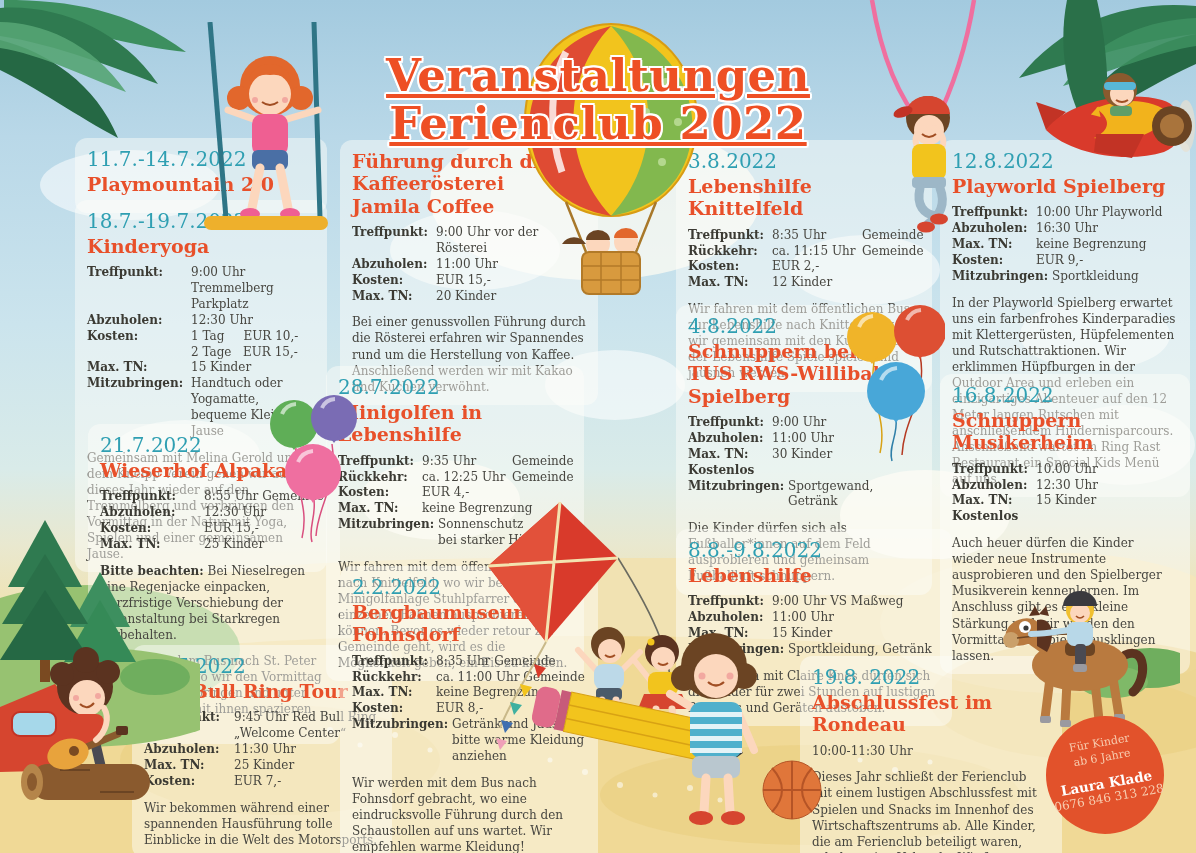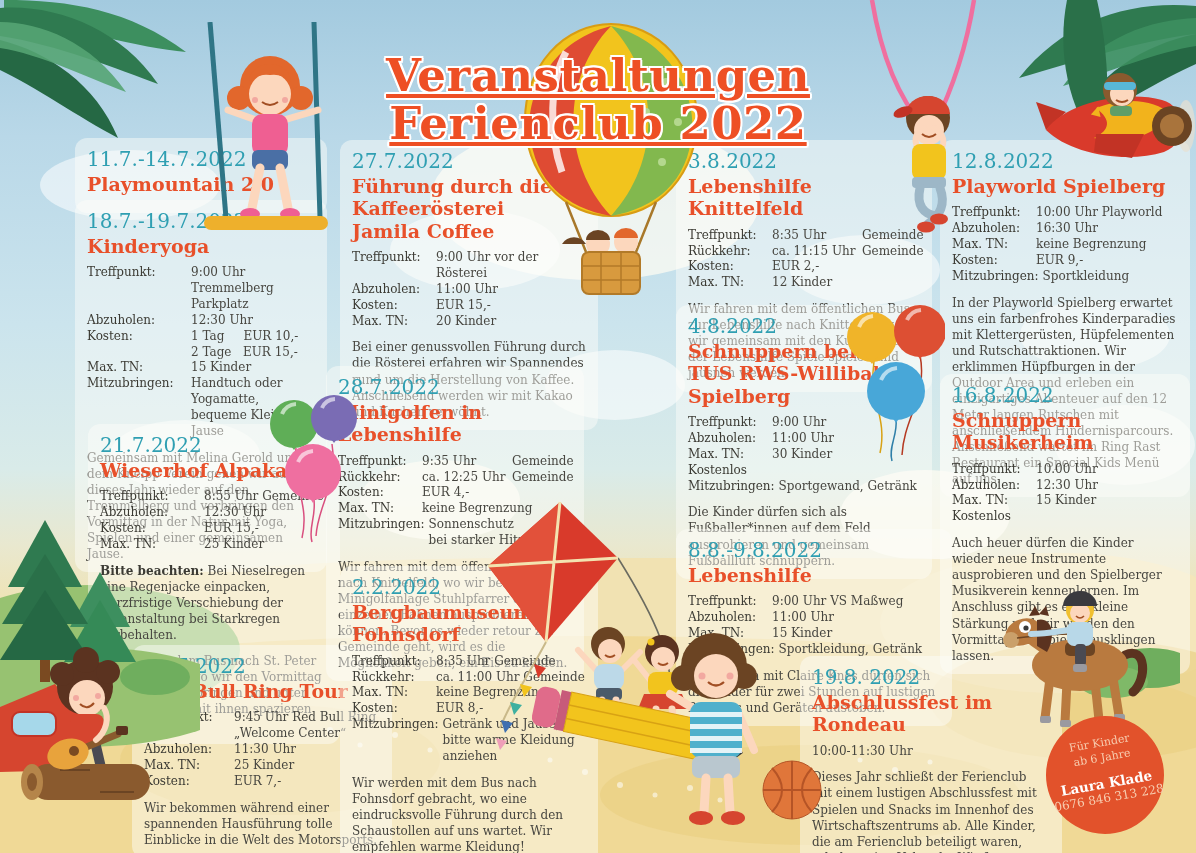--- a/index.html
+++ b/index.html
@@ -21,21 +21,21 @@
     text-shadow:2px 0 0 #fff,-2px 0 0 #fff,0 2px 0 #fff,0 -2px 0 #fff,1.6px 1.6px 0 #fff,-1.6px -1.6px 0 #fff,1.6px -1.6px 0 #fff,-1.6px 1.6px 0 #fff;text-decoration:underline;}
   
   .card{position:absolute;z-index:3;box-sizing:border-box;padding:10px 12px;border-radius:12px;
     background:rgba(252,253,248,.48);--lw:84px;}
   .card.lw104{--lw:104px;} .card.lw90{--lw:90px;}
   .event-date{font:400 20px/1.1 "DejaVu Serif",serif;color:#2f9fb2;margin-bottom:3px;}
   .event-title{font:700 19px/1.18 "DejaVu Serif",serif;color:#e8502a;margin-bottom:8px;white-space:pre-line;}
   .event-subline{font:400 12px/1.3 "DejaVu Serif",serif;color:#474640;margin-bottom:8px;}
   .rows{margin-top:2px;}
   .row{display:flex;font-size:12px;line-height:1.32;color:#474640;}
-  .row .label{font-weight:400;color:#3b3a33;flex:0 0 auto;min-width:var(--lw);white-space:nowrap;padding-right:4px;box-sizing:border-box;}
+  .row .label{font-weight:700;color:#3b3a33;flex:0 0 auto;min-width:var(--lw);white-space:nowrap;padding-right:4px;box-sizing:border-box;}
   .row .value{white-space:pre-wrap;}
   .row.two .value{flex:0 0 90px;}
   .row .value2{flex:0 0 auto;}
   .para{font-size:12px;line-height:1.34;color:#474640;margin:10px 0 0;}
   .para.note b{color:#3b3a33;}
   
   .badge{position:absolute;left:1046px;top:716px;width:118px;height:118px;border-radius:50%;background:#e2522b;
     z-index:6;transform:rotate(-10deg);text-align:center;color:#fff;box-sizing:border-box;padding-top:20px;}
   .badge .b-small{font:400 11px/1.35 "DejaVu Serif",serif;color:#f7cdb0;}
   .badge .b-name{font:700 13.5px/1.2 "DejaVu Serif",serif;color:#fff;margin-top:9px;}
@@ -164,21 +164,20 @@
         </div>
         <div class="row">
           <span class="label">Kosten:</span>
           <span class="value">EUR 7,-</span>
         </div>
       </div>
       <p class="para">Wir bekommen während einer spannenden Hausführung tolle Einblicke in die Welt des Motorsports.</p>
     </section>
 
   <section class="card" style="left:340px;top:140px;width:258px;">
-      <div class="event-date">27.7.2022</div>
       <div class="event-title">Führung durch die
 Kaffeerösterei
 Jamila Coffee</div>
       <div class="rows">
         <div class="row">
           <span class="label">Treffpunkt:</span>
           <span class="value">9:00 Uhr vor der Rösterei</span>
         </div>
         <div class="row">
           <span class="label">Abzuholen:</span>

